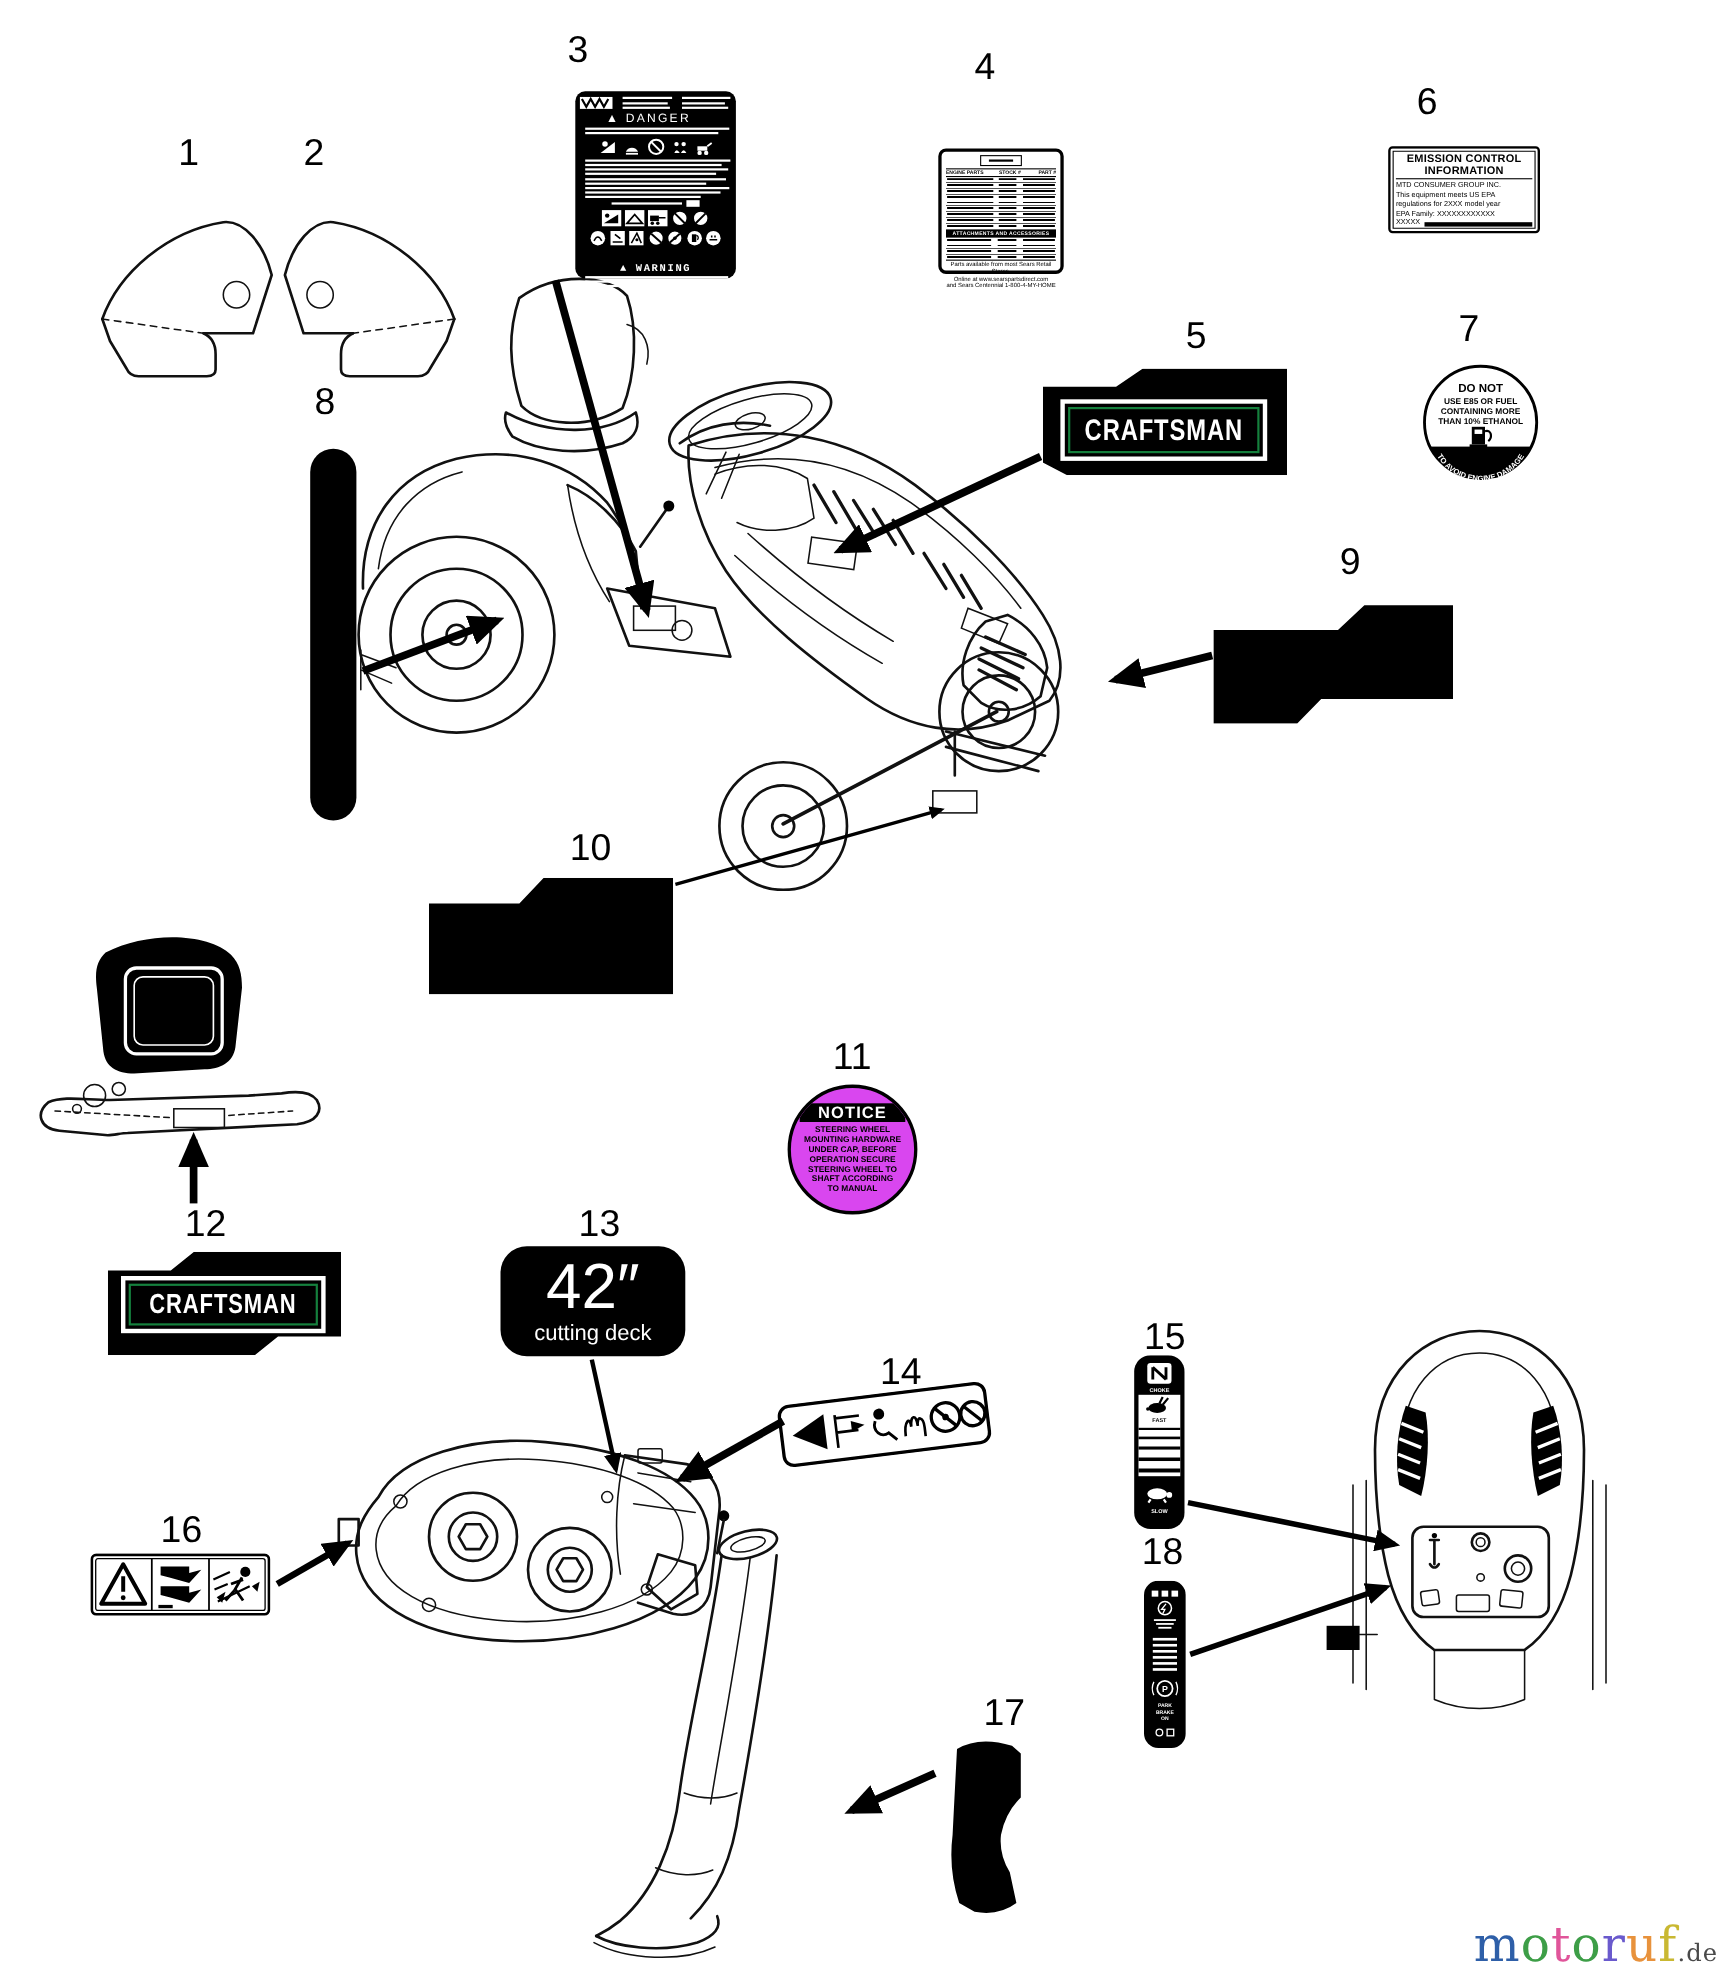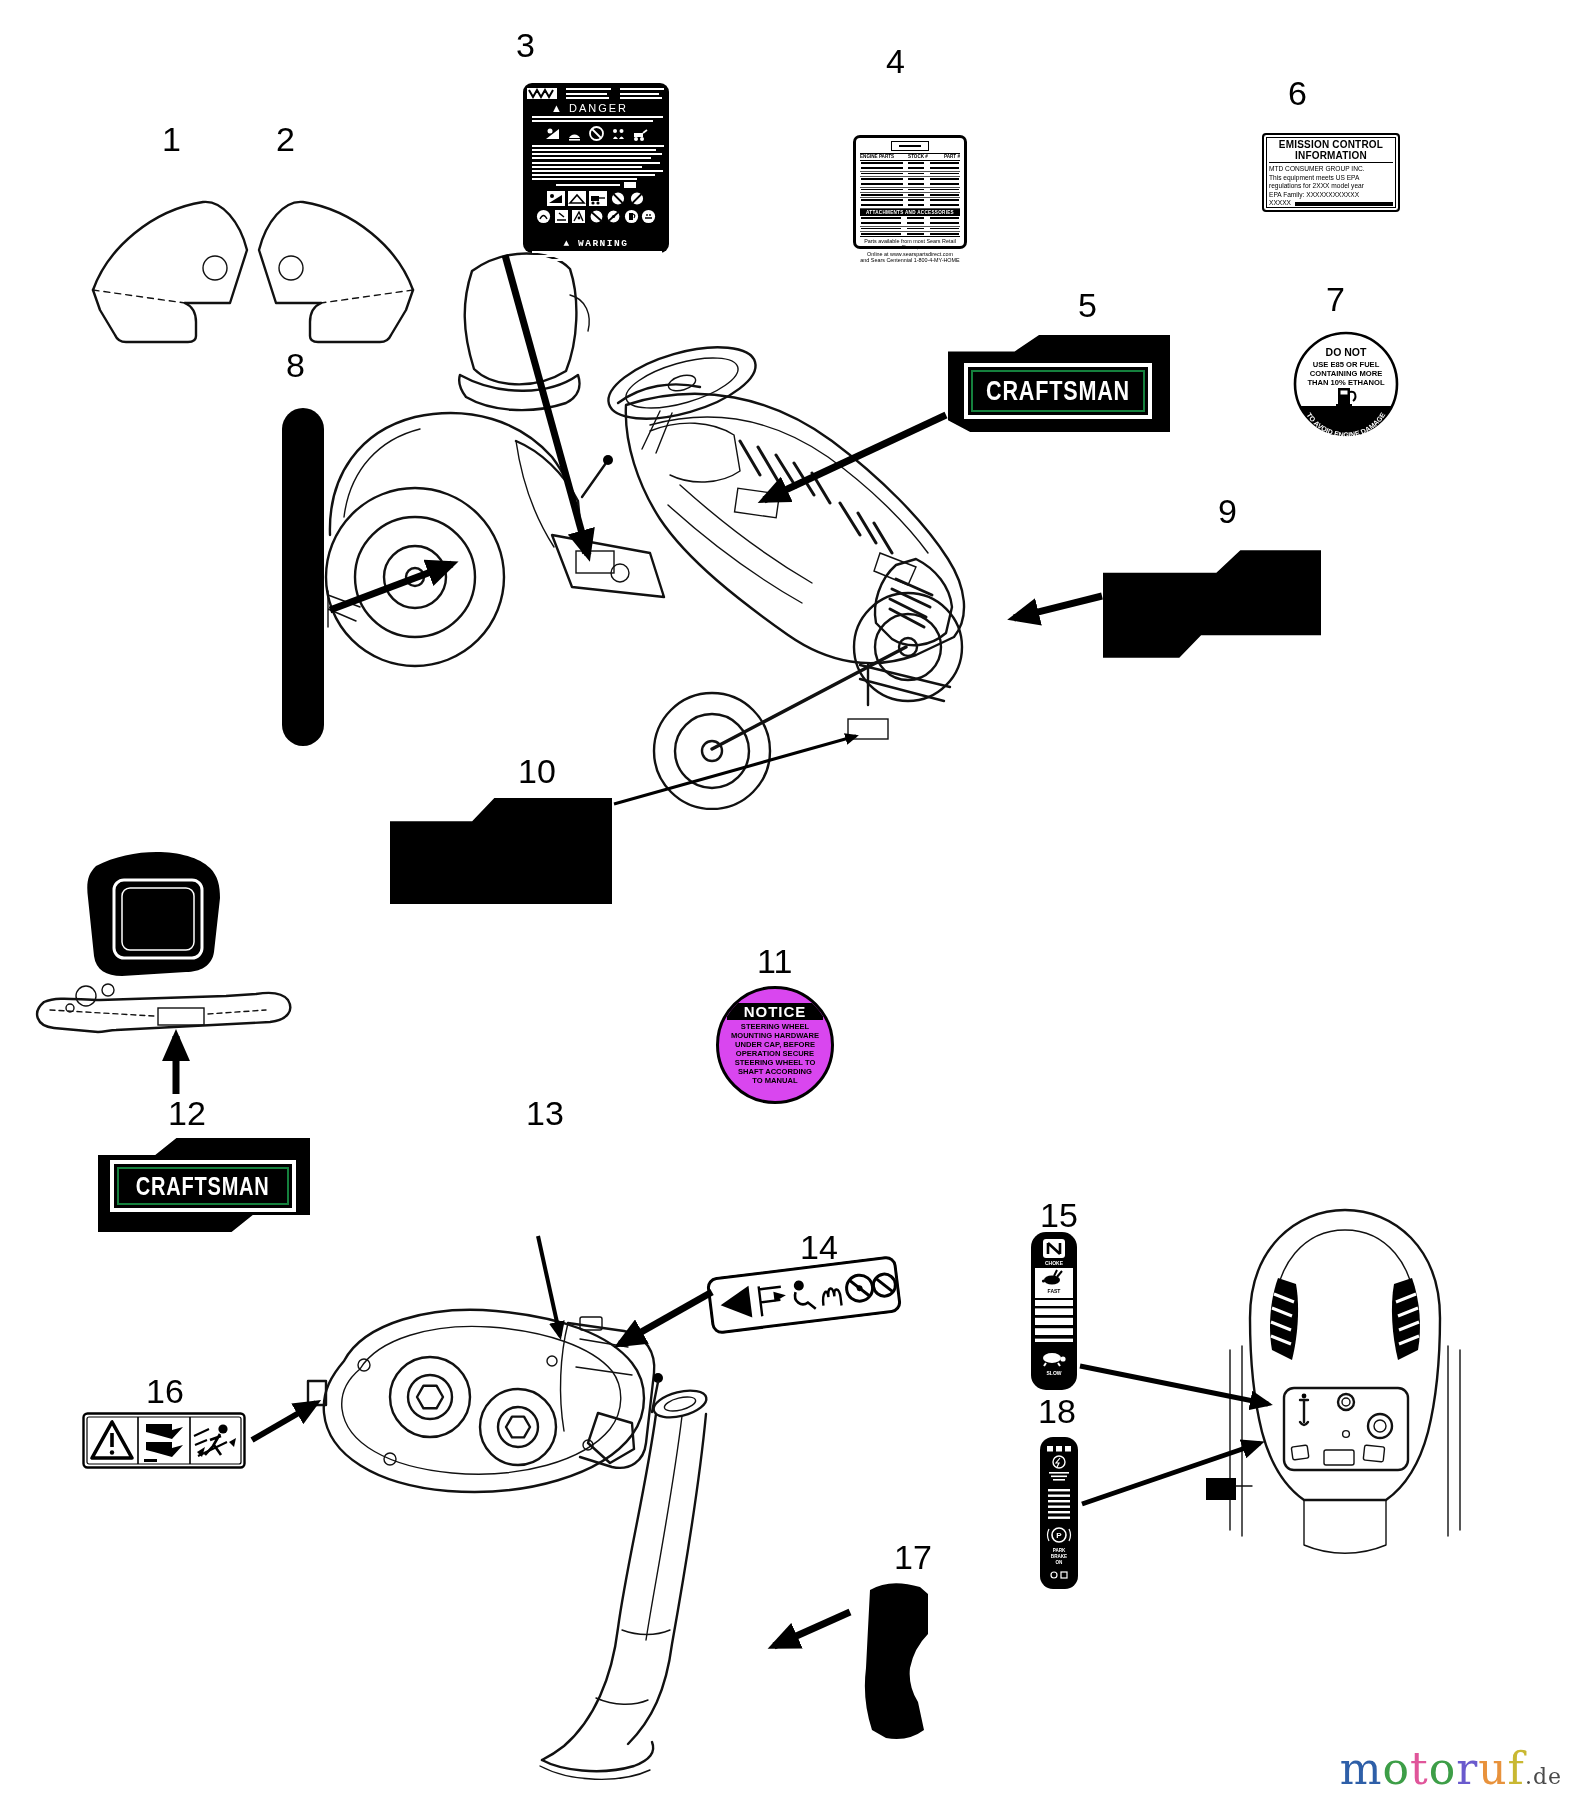--- a/index.html
+++ b/index.html
@@ -379,20 +379,24 @@
   </svg>
 
   <div class="decal-black" style="left:98px;top:1138px;width:212px;height:94px;clip-path:polygon(0 18%,27% 18%,37% 0,100% 0,100% 82%,73% 82%,63% 100%,0 100%);">
     <div class="logo-frame" style="left:12px;top:22px;width:186px;height:52px;box-sizing:border-box;">
       <div class="logo-inner">
         <span class="logo-text" style="font-size:25px;">CRAFTSMAN</span>
       </div>
     </div>
   </div>
 
+  <div class="decal-black" style="left:455px;top:1133px;width:168px;height:100px;border-radius:24px;color:#fff;text-align:center;">
+    <div style="font-size:58px;line-height:62px;margin-top:6px;">42″</div>
+    <div style="font-size:20px;line-height:22px;">cutting deck</div>
+  </div>
 
   <svg class="abs" style="left:708px;top:1266px;transform:rotate(-7deg);" width="192" height="58" viewBox="0 0 192 58">
     <rect x="2" y="2" width="188" height="54" rx="9" fill="#fff" stroke="#000" stroke-width="3"></rect>
     <path d="M12,29 L42,13 L42,45 Z" fill="#000"></path>
     <g>
       <path d="M52,15 V45 M52,18 H74 M52,31 H72" stroke="#000" stroke-width="2.4" fill="none"></path>
       <path d="M66,22 L78,27 L66,32 Z" fill="#000"></path>
     </g>
     <g>
       <circle cx="92" cy="19" r="5" fill="#000"></circle>

